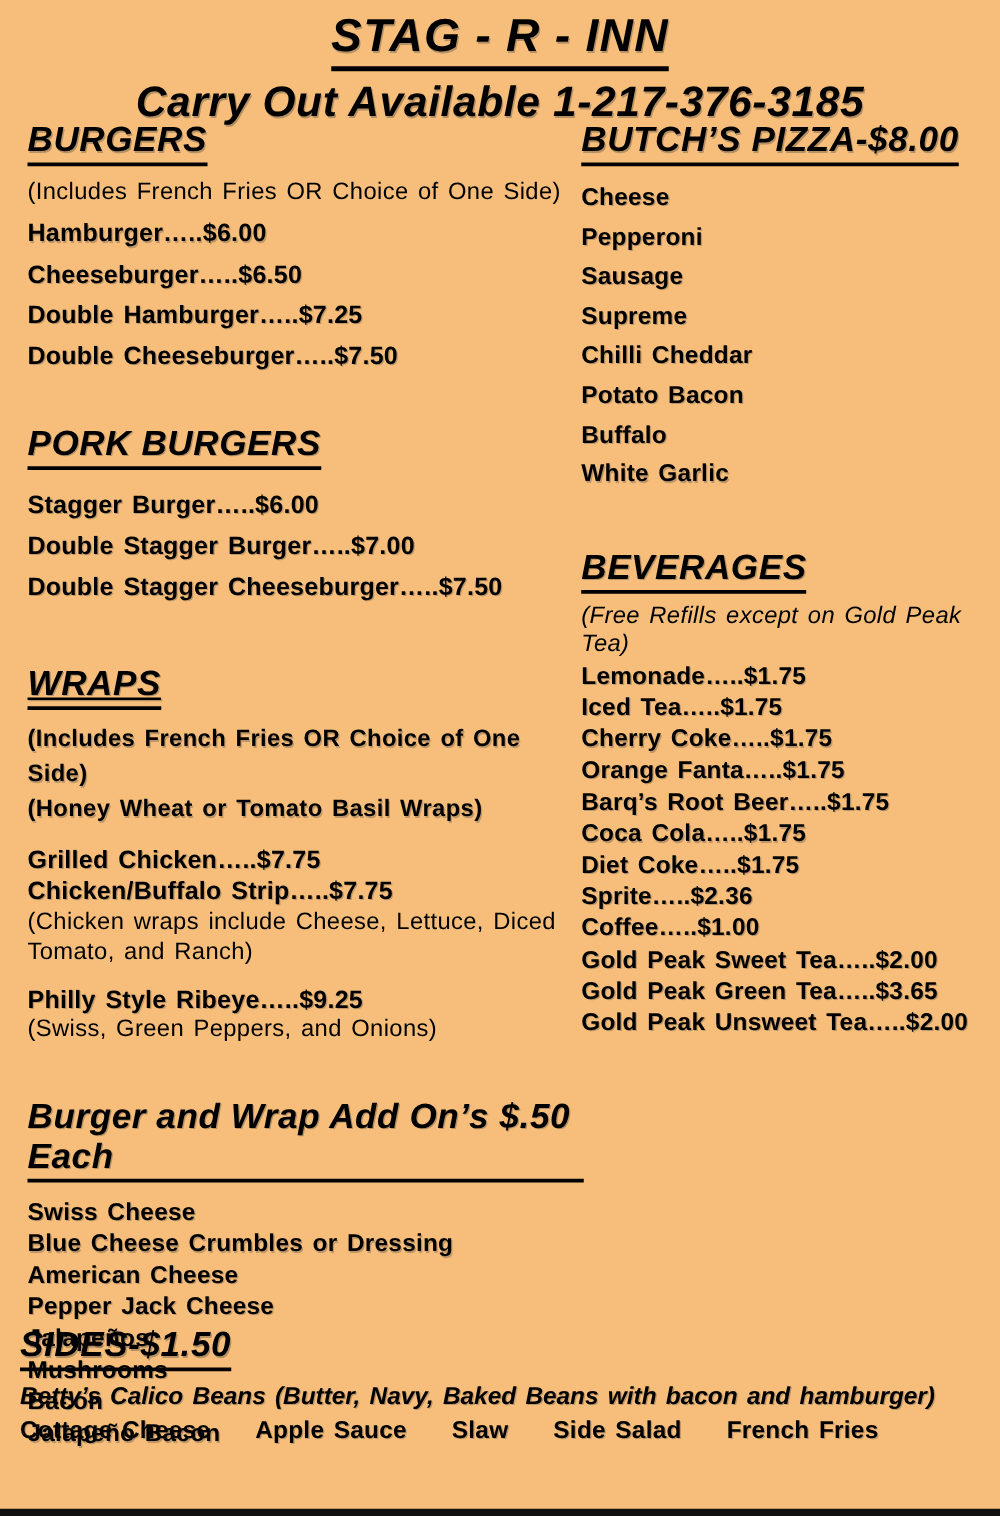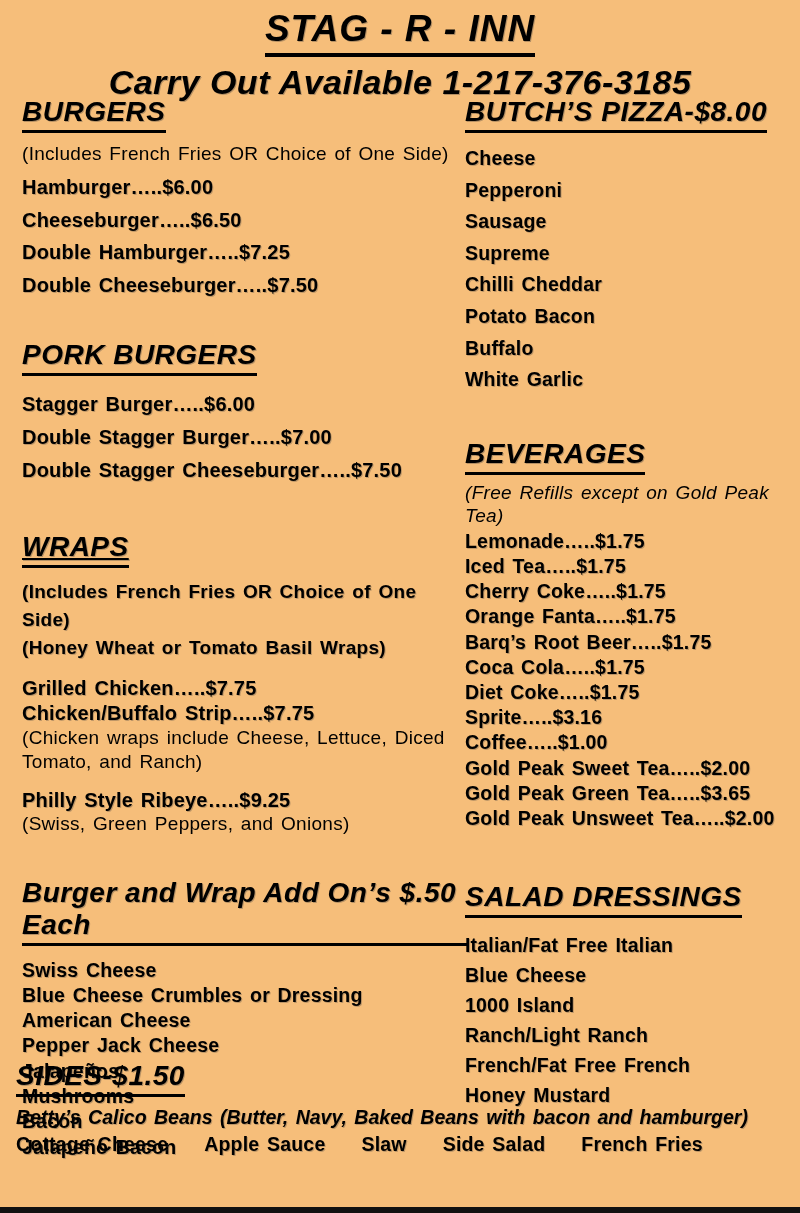--- a/index.html
+++ b/index.html
@@ -179,39 +179,28 @@
       <div class="sec-heading bev-head">BEVERAGES</div>
       <div class="note bev-note">(Free Refills except on Gold Peak Tea)</div>
       <div class="bev-list">
           <div class="menu-item">Lemonade…..$1.75</div>
           <div class="menu-item">Iced Tea…..$1.75</div>
           <div class="menu-item">Cherry Coke…..$1.75</div>
           <div class="menu-item">Orange Fanta…..$1.75</div>
           <div class="menu-item">Barq’s Root Beer…..$1.75</div>
           <div class="menu-item">Coca Cola…..$1.75</div>
           <div class="menu-item">Diet Coke…..$1.75</div>
-          <div class="menu-item">Sprite…..$3.16</div>
+          <div class="menu-item">Sprite…..$2.36</div>
           <div class="menu-item">Coffee…..$1.00</div>
           <div class="menu-item">Gold Peak Sweet Tea…..$2.00</div>
           <div class="menu-item">Gold Peak Green Tea…..$3.65</div>
           <div class="menu-item">Gold Peak Unsweet Tea…..$2.00</div>
         </div>
     </div>
 
-    <div>
-      <div class="sec-heading salad-head">SALAD DRESSINGS</div>
-      <div class="salad-list">
-          <div class="menu-item">Italian/Fat Free Italian</div>
-          <div class="menu-item">Blue Cheese</div>
-          <div class="menu-item">1000 Island</div>
-          <div class="menu-item">Ranch/Light Ranch</div>
-          <div class="menu-item">French/Fat Free French</div>
-          <div class="menu-item">Honey Mustard</div>
-        </div>
-    </div>
 
   </div>
 
   <div class="sides">
     <div class="sec-heading sides-head">SIDES-$1.50</div>
     <div class="sides-line1">Betty’s Calico Beans (Butter, Navy, Baked Beans with bacon and hamburger)</div>
     <div class="sides-row">
         <div class="menu-item">Cottage Cheese</div>
         <div class="menu-item">Apple Sauce</div>
         <div class="menu-item">Slaw</div>

